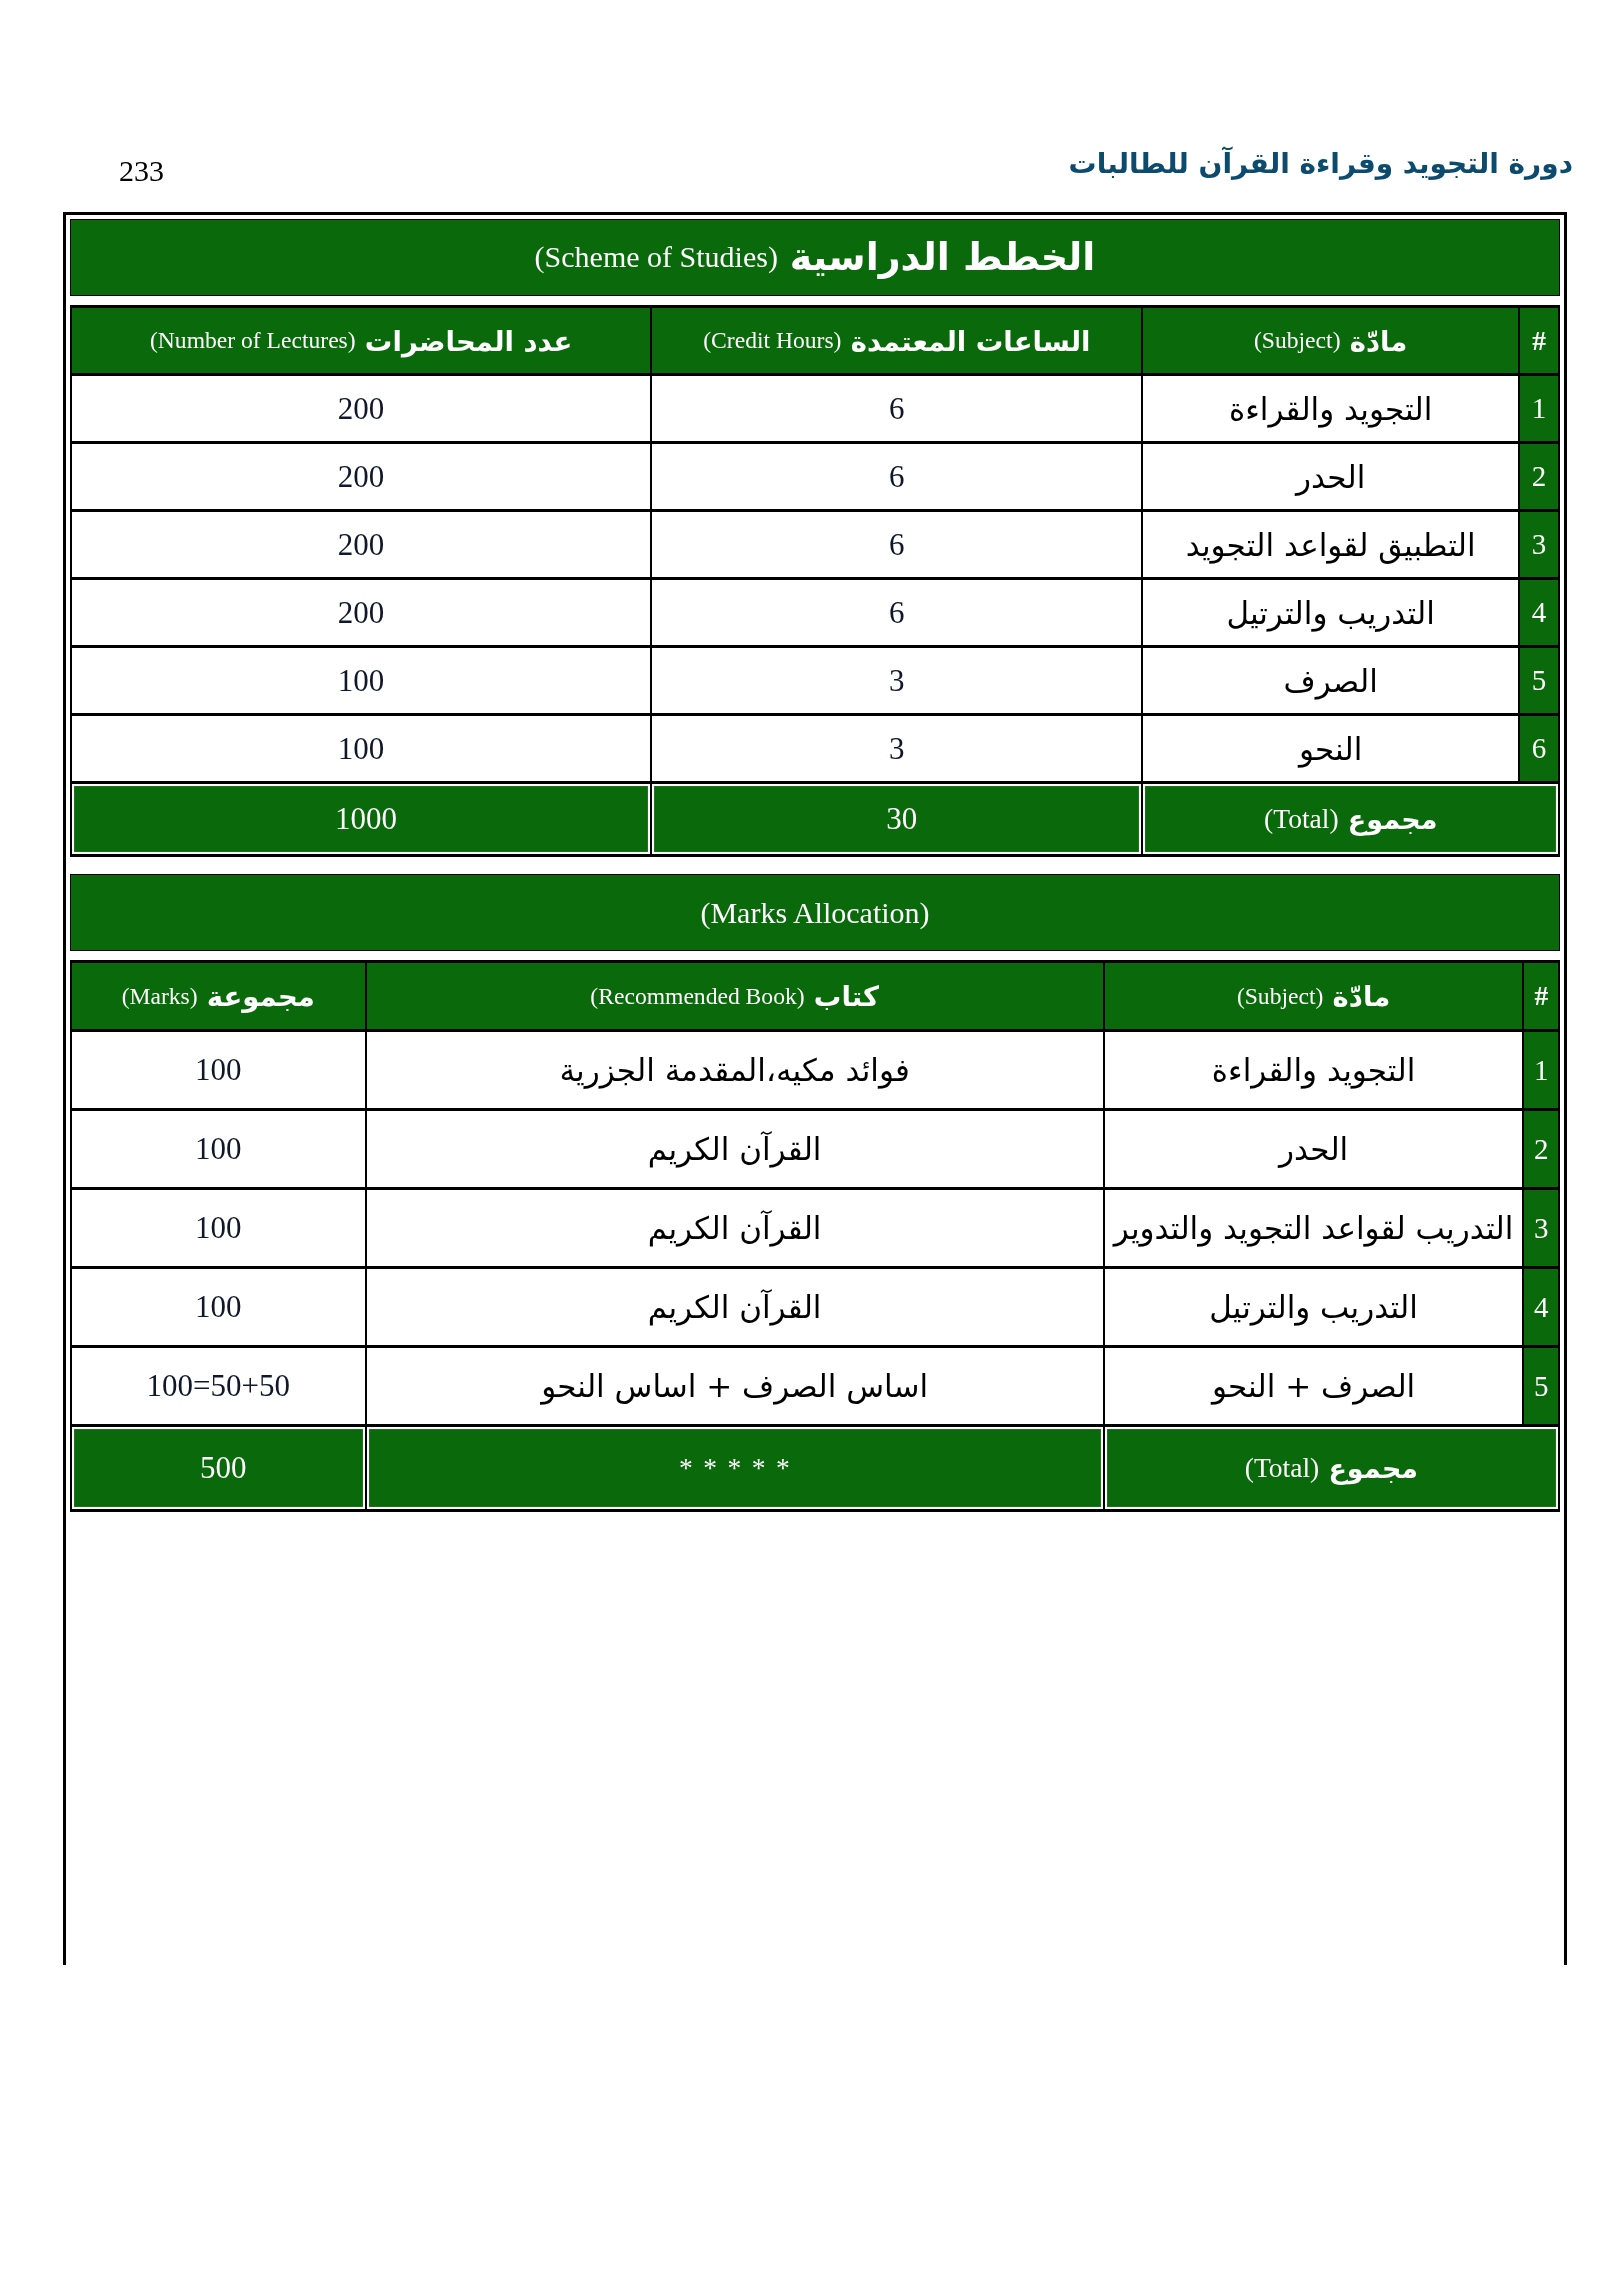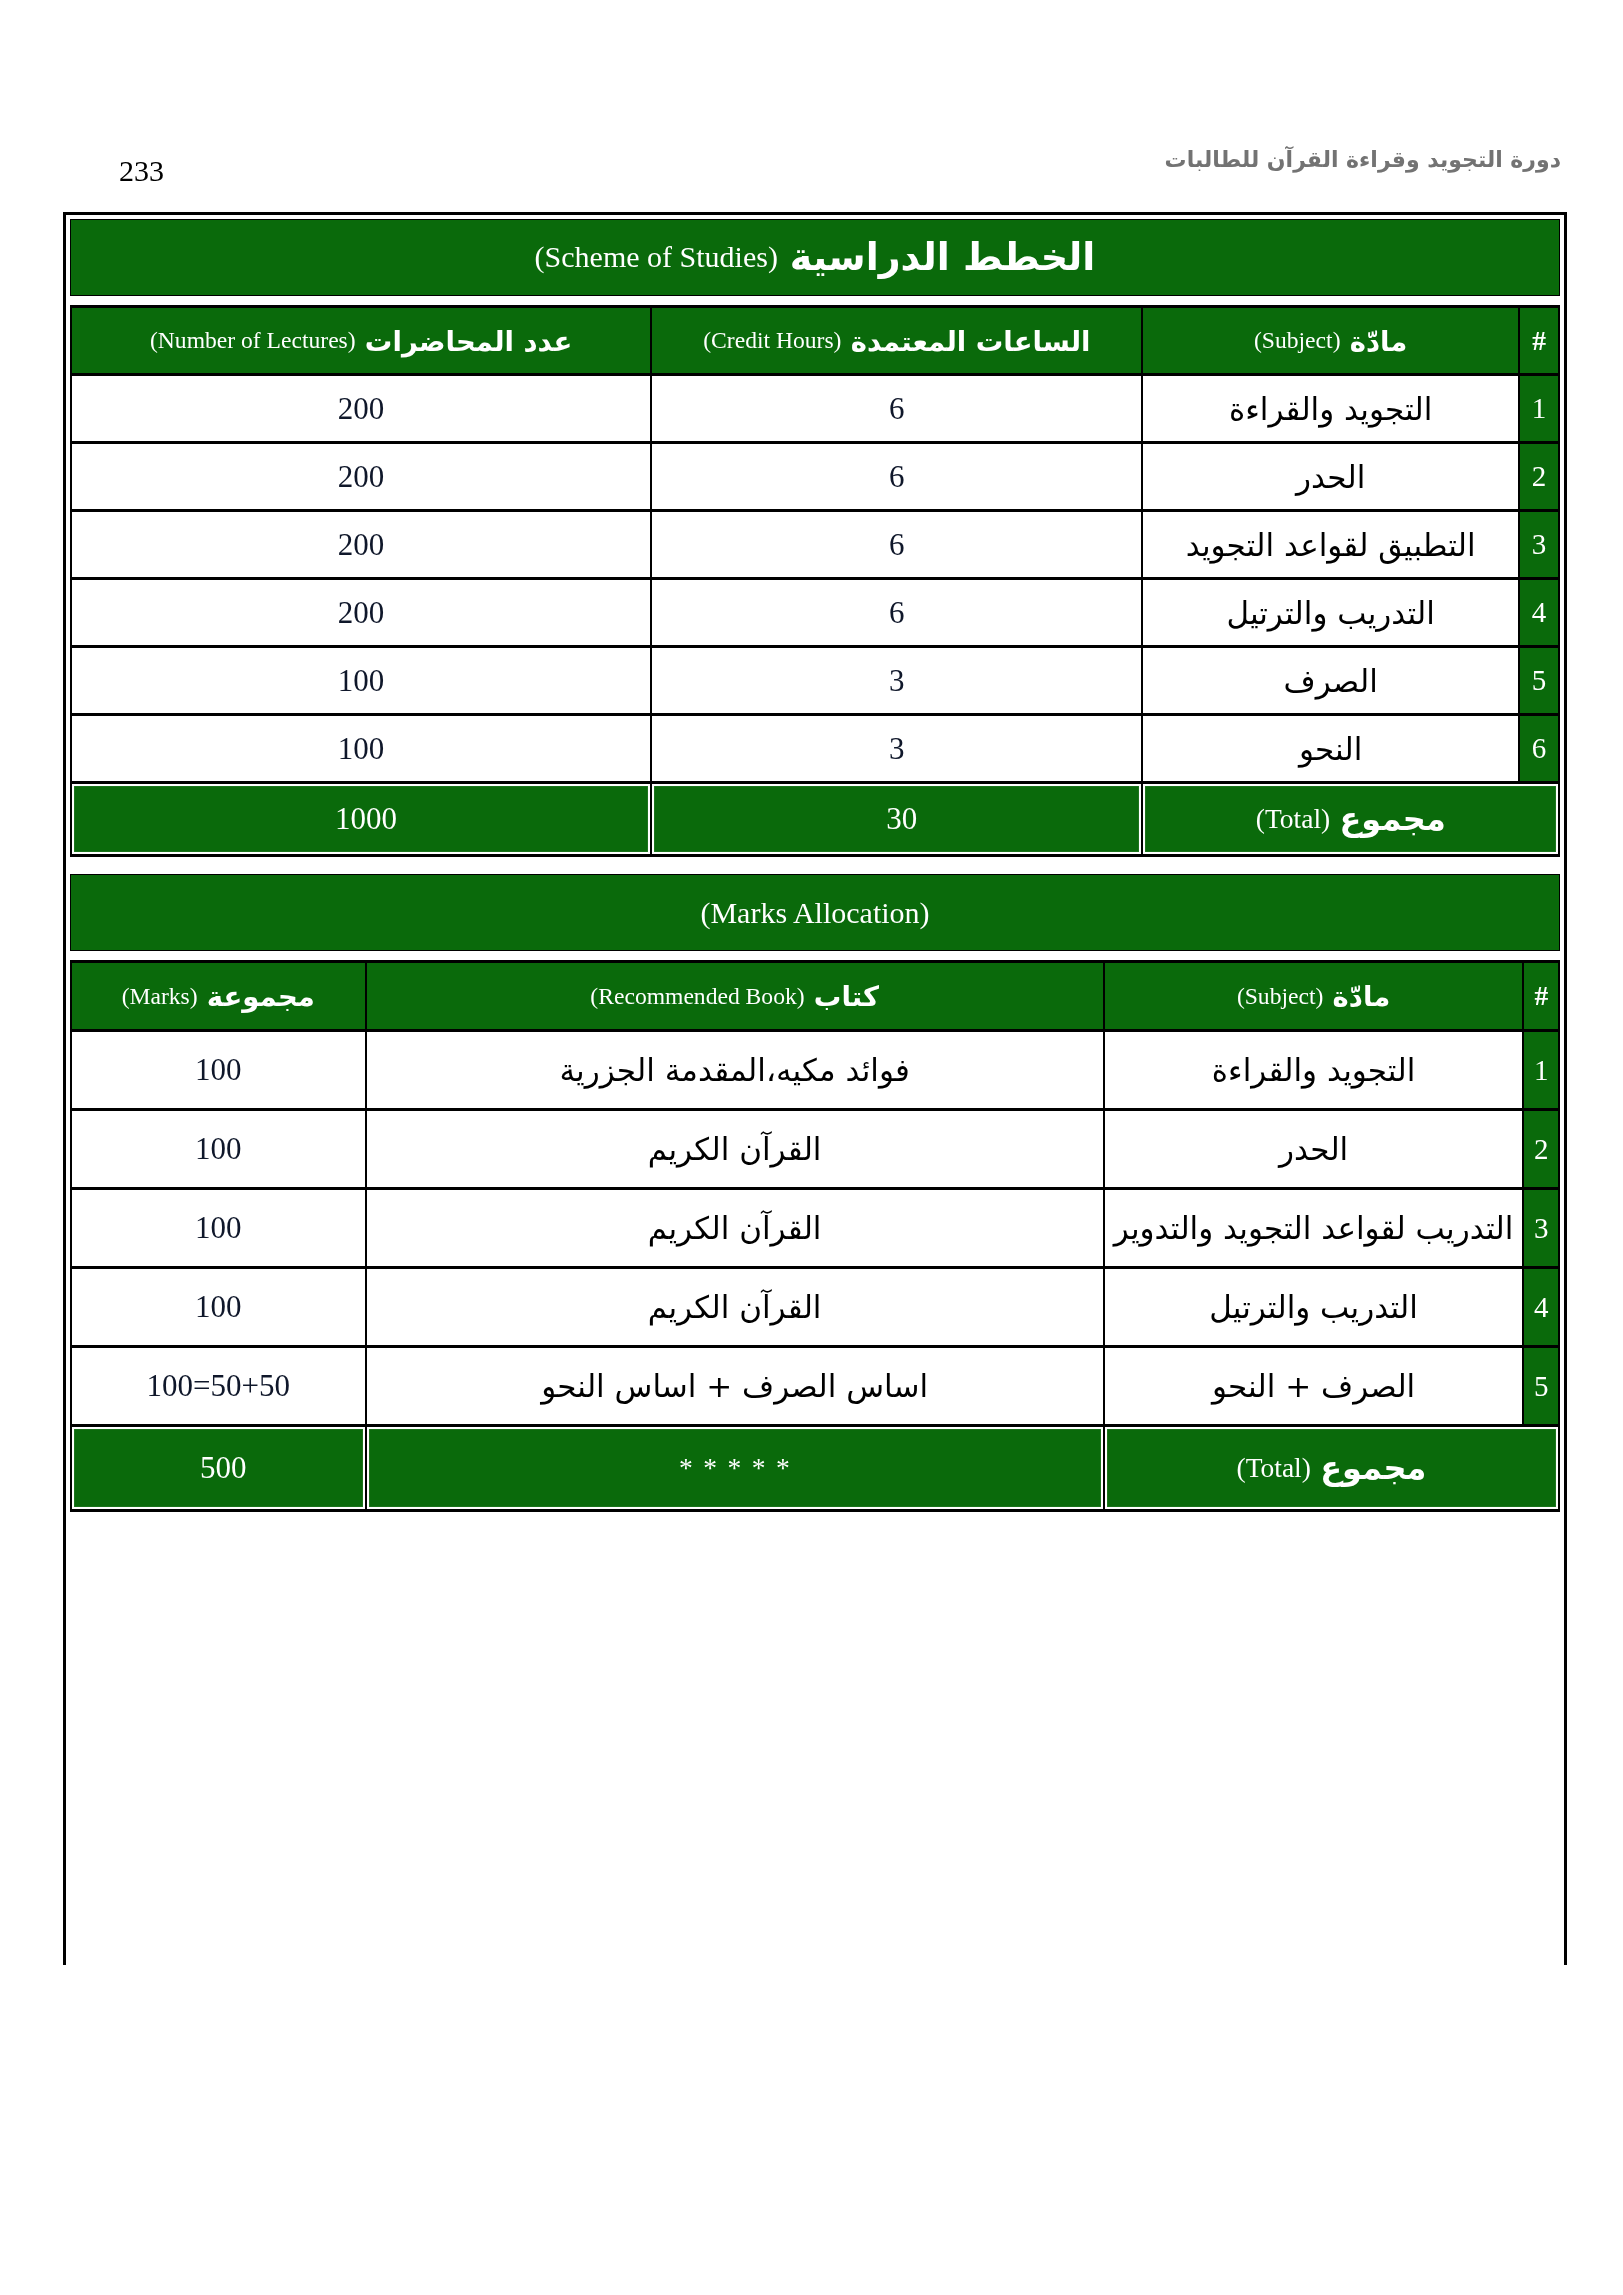--- a/index.html
+++ b/index.html
@@ -2,22 +2,22 @@
 <html lang="ar" style="font-size:10.5px"><head>
 <meta charset="utf-8">
 <style>
   :root{ --green:#0a6a0b; }
   html,body{margin:0;padding:0;background:#fff;}
   .page{position:relative;width:1623px;height:1965px;background:#fff;overflow:hidden;}
 
   
   .pagenum{position:absolute;left:119px;top:154px;font-family:"Liberation Serif",serif;
            font-size:30px;color:#000;}
-  .runtitle{position:absolute;right:62px;top:147px;direction:rtl;
-            font-family:"DejaVu Sans",sans-serif;font-weight:bold;font-size:22px;color:#737373;}
+  .runtitle{position:absolute;right:50px;top:147px;direction:rtl;
+            font-family:"DejaVu Sans",sans-serif;font-weight:bold;font-size:28px;color:#0c4a6e;}
 
   
   .frame{position:absolute;left:63px;top:212px;width:1504px;height:1873px;
          border:3.3px solid #000;box-sizing:border-box;padding:3.9px 3.9px 0 3.9px;}
 
   
   .band{height:75px;background:var(--green);border:1.3px solid #000;margin-bottom:9.2px;
         display:flex;direction:rtl;align-items:center;justify-content:center;gap:11.8px;color:#fff;}
   .band-ar{font-family:"DejaVu Sans",sans-serif;font-weight:bold;font-size:38px;}
   .band-en{font-family:"Liberation Serif",serif;font-size:30px;}
@@ -35,21 +35,21 @@
   .numcell{background:var(--green);color:#fff;font-family:"Liberation Serif",serif;font-size:29px;}
   .subject{font-family:"DejaVu Sans",sans-serif;font-size:31px;color:#000;}
   .val{font-family:"Liberation Serif",serif;font-size:31px;color:#0f172a;}
   .ltr{direction:ltr;unicode-bidi:isolate;}
 
   .rh1{height:68px;} .rt1{height:73px;}
   .rhh2{height:69px;} .rh2{height:79px;} .rt2{height:85px;}
 
   tr.total td{background:var(--green);color:#fff;box-shadow:inset 0 0 0 2.6px #fff2, inset 0 0 0 2px #ffffff;}
   tr.total .val{color:#fff;padding-left:10px;}
-  .tot .ar{font-family:"DejaVu Sans",sans-serif;font-weight:bold;font-size:32px;}
+  .tot .ar{font-family:"DejaVu Sans",sans-serif;font-weight:bold;font-size:27px;}
   .tot .en{font-family:"Liberation Serif",serif;font-size:27.5px;}
   .stars{letter-spacing:10.5px;font-size:27.5px;}
 </style>
 </head>
 <body>
 
 <div class="page">
 
   <div class="pagenum">233</div>
   <div class="runtitle">دورة التجويد وقراءة القرآن للطالبات</div>

